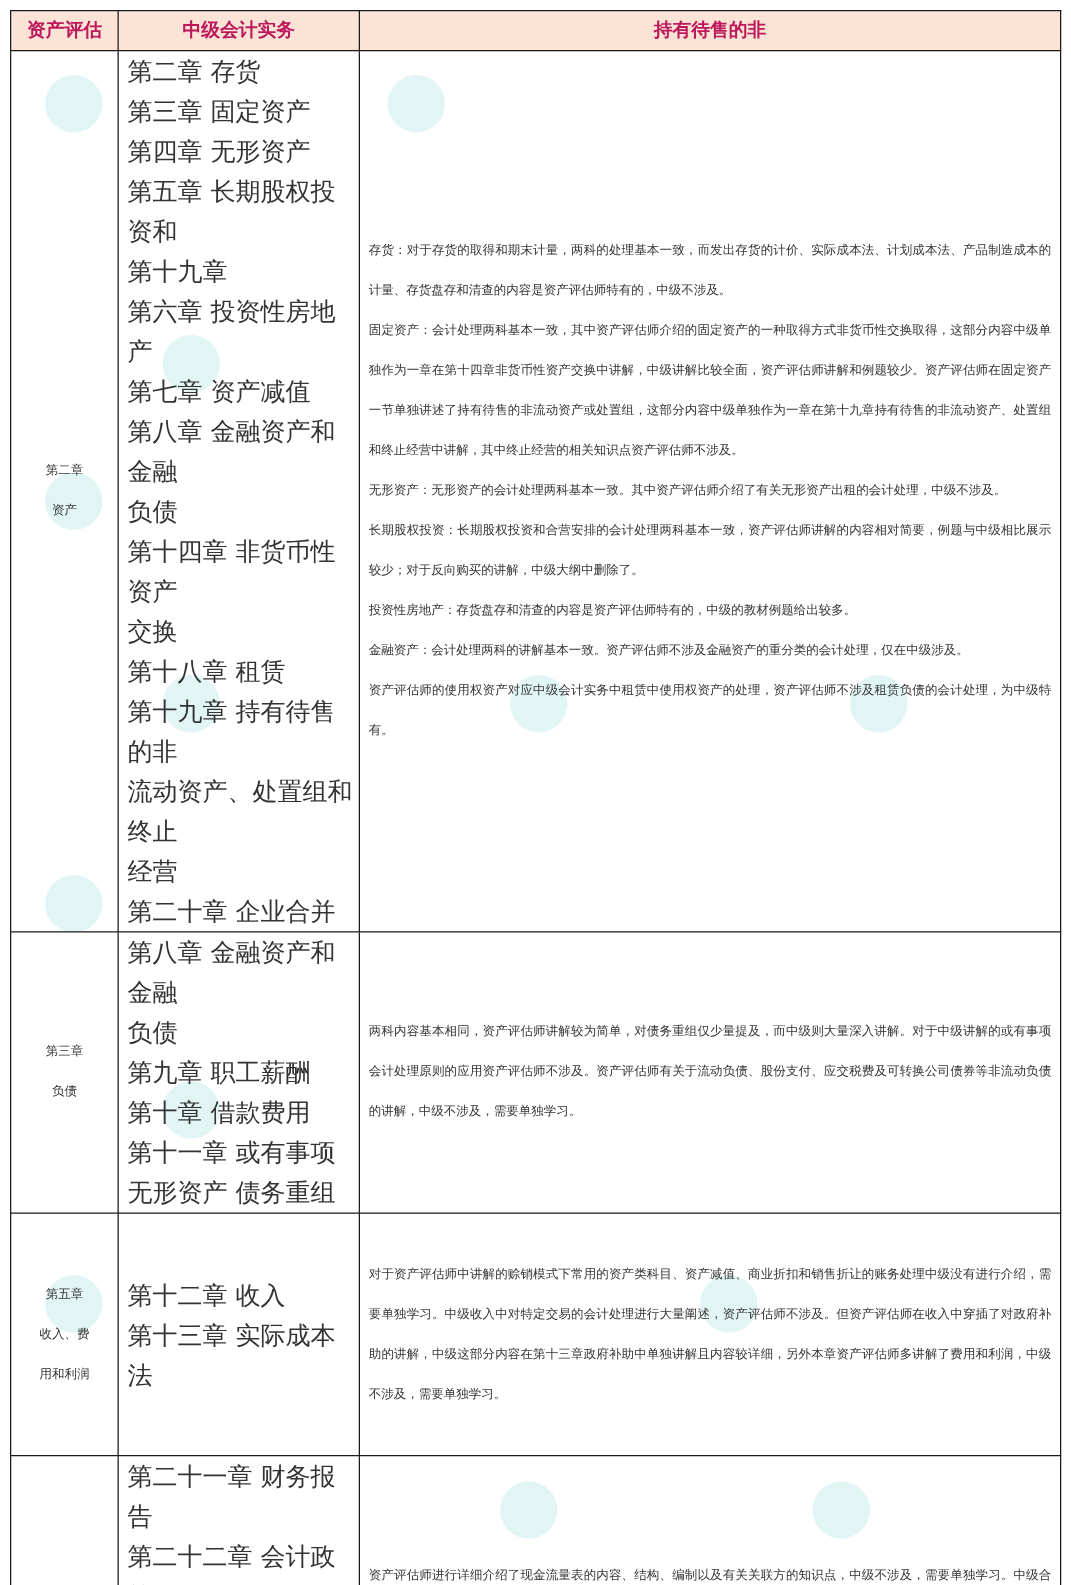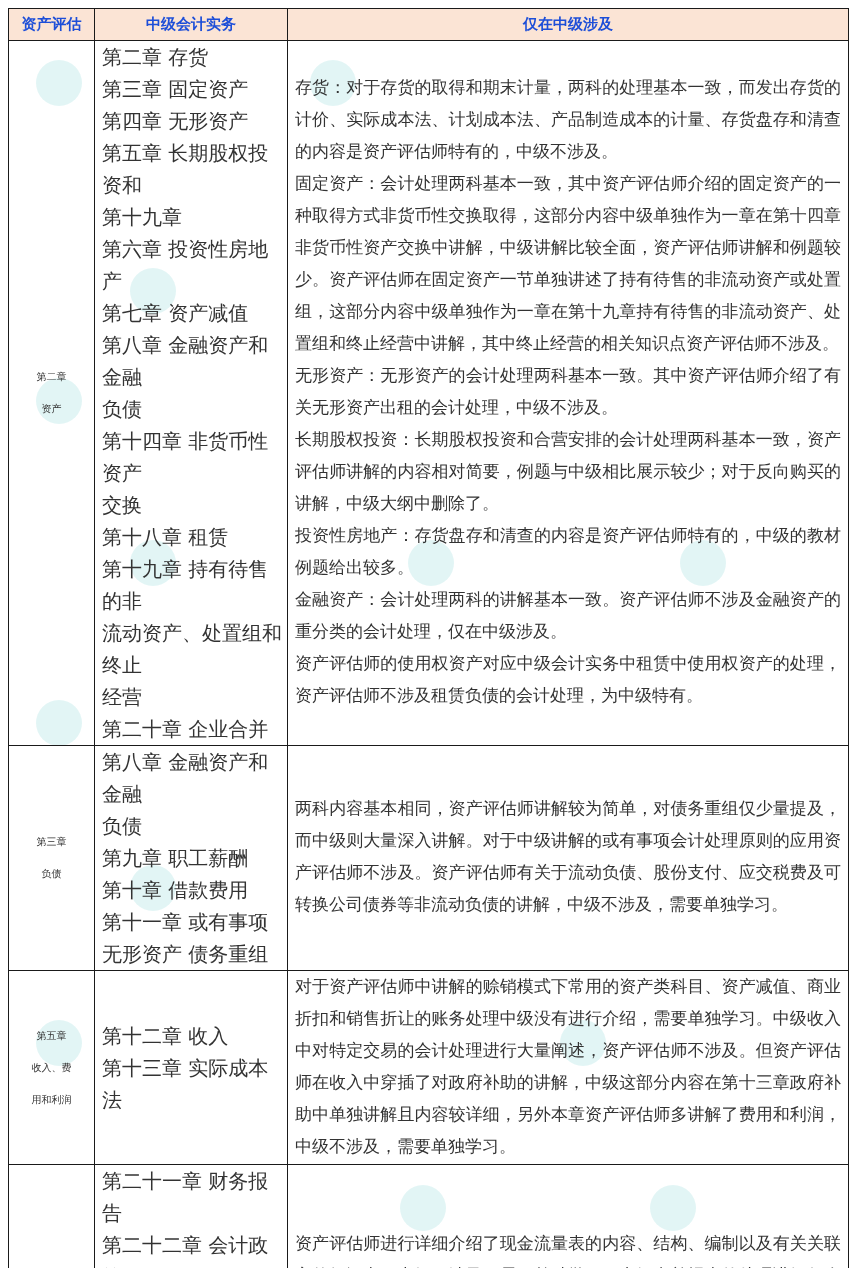--- a/index.html
+++ b/index.html
@@ -2,27 +2,27 @@
 <html><head>
 <meta charset="utf-8">
 <style>
   html, body { margin: 0; padding: 0; background: #ffffff; }
   body { width: 857px; height: 1268px; position: relative; overflow: hidden;
          font-family: "DejaVu Sans", "Liberation Sans", sans-serif; color: #333333; }
   .watermark { position: absolute; pointer-events: none; opacity: 0.18; }
   .wm-circle { width: 46px; height: 46px; border-radius: 50%; background: #5cc5c8; position: absolute; }
   table.cmp { position: absolute; left: 8px; top: 8px; width: 840px; border-collapse: collapse; table-layout: fixed; }
   table.cmp td, table.cmp th { border: 1.5px solid #1a1a1a; padding: 0; vertical-align: middle; }
-  table.cmp th { background: #fbe4d5; font-weight: bold; font-size: 15px; height: 31px; text-align: center; color: #1d4ed8; }
+  table.cmp th { background: #fbe4d5; font-weight: bold; font-size: 15px; height: 31px; text-align: center; color: #be185d; }
   .col1 { width: 86px; }
   .col2 { width: 193px; }
   .col3 { width: 561px; }
   .c1 { text-align: center; font-size: 10px; line-height: 32px; }
   .c2 { padding-left: 7px !important; font-size: 20px; line-height: 32px; }
-  .c3 { padding: 0 7px !important; font-size: 17px; line-height: 32px; text-align: justify; font-family: Liberation Mono, monospace; }
+  .c3 { padding: 0 7px !important; font-size: 10px; line-height: 32px; text-align: justify; }
   .c2 .ln, .c1 .ln { display: block; }
   .c3 p { margin: 0; }
 </style>
 </head>
 <body>
 
 <div class="watermark">
 </div>
 <div class="watermark" style="left:36px;top:60px;">
     <div class="wm-circle"></div>
@@ -67,21 +67,21 @@
 <table class="cmp">
   <colgroup>
     <col class="col1">
       <col class="col2">
       <col class="col3">
   </colgroup>
   <thead>
     <tr>
       <th>资产评估</th>
       <th>中级会计实务</th>
-      <th>仅在中级涉及</th>
+      <th>持有待售的非</th>
     </tr>
   </thead>
   <tbody>
 
     <tr style="height:640px;">
       <td class="c1">
         <span class="ln">第二章</span>
         <span class="ln">资产</span>
       </td>
       <td class="c2">

